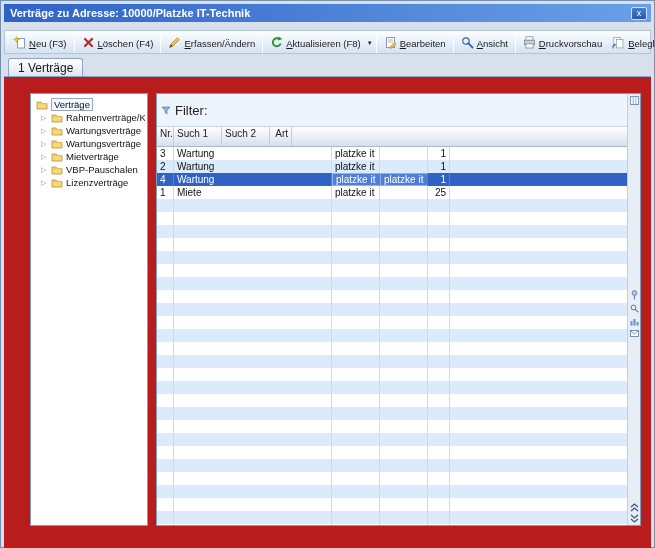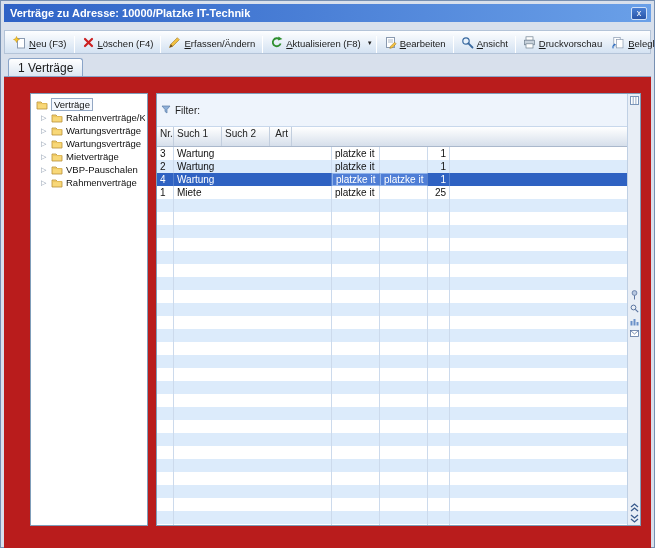--- a/index.html
+++ b/index.html
@@ -48,21 +48,21 @@
   .tree-root-label { border:1px solid #94a8c4; background:#f4f8fe; padding:0 2px; line-height:11px; }
 
   .folder { width:12px; height:10px; flex:none; }
 
   
   .table-panel { position:absolute; left:152px; top:16px; right:10px; height:433px;
                  background:#fff; border:1px solid #7f9db9; display:flex; overflow:hidden; }
   .grid { flex:1; display:flex; flex-direction:column; overflow:hidden; }
 
   .filter-row { height:16px; flex:none; background:#eef4fc; border-bottom:1px solid #c8d8ec;
-                display:flex; align-items:center; padding:16px 4px; gap:4px; font-size:10px; color:#222; }
+                display:flex; align-items:center; padding:16px 4px; gap:4px; font-size:13px; color:#222; }
   .header-row { height:20px; flex:none; display:flex; background:linear-gradient(#ffffff,#d6dfeb);
                 border-bottom:1px solid #aab8cc; font-size:10px; color:#222; }
   .hcell { border-right:1px solid #c2cede; padding:0 3px; line-height:13px;
            white-space:nowrap; overflow:hidden; }
   .sort { float:right; font-size:6.5px; color:#8a98ac; line-height:13px; margin-left:2px; }
 
   .rows { flex:1; overflow:hidden; }
   .trow { display:flex; height:13px; font-size:10px; color:#111; }
   .trow.white { background:#ffffff; }
   .trow.alt { background:#dcebfb; }
@@ -225,21 +225,21 @@
               <path d="M1 3.6 H11" stroke="#e8c058" stroke-width="0.8"></path>
             </svg></span>
         <span>VBP-Pauschalen</span>
       </div>
       <div class="tree-row tree-item">
         <span class="expander">▷</span>
         <span class="folder"><svg width="12" height="10">
               <path d="M1 2 h4 l1.5 1.5 H11 V9 H1 Z" fill="#f8d878" stroke="#b89038" stroke-width="0.8"></path>
               <path d="M1 3.6 H11" stroke="#e8c058" stroke-width="0.8"></path>
             </svg></span>
-        <span>Rahmenverträge</span>
+        <span>Lizenzverträge</span>
       </div>
     </div>
 
     <div class="table-panel">
       <div class="grid">
 
         <div class="filter-row">
           <span><svg width="10" height="9">
                 <path d="M1 1 H9 L6 4.5 V8 L4 6.5 V4.5 Z" fill="#8fb0d8" stroke="#5a7ca8" stroke-width="0.7"></path>
               </svg></span>

